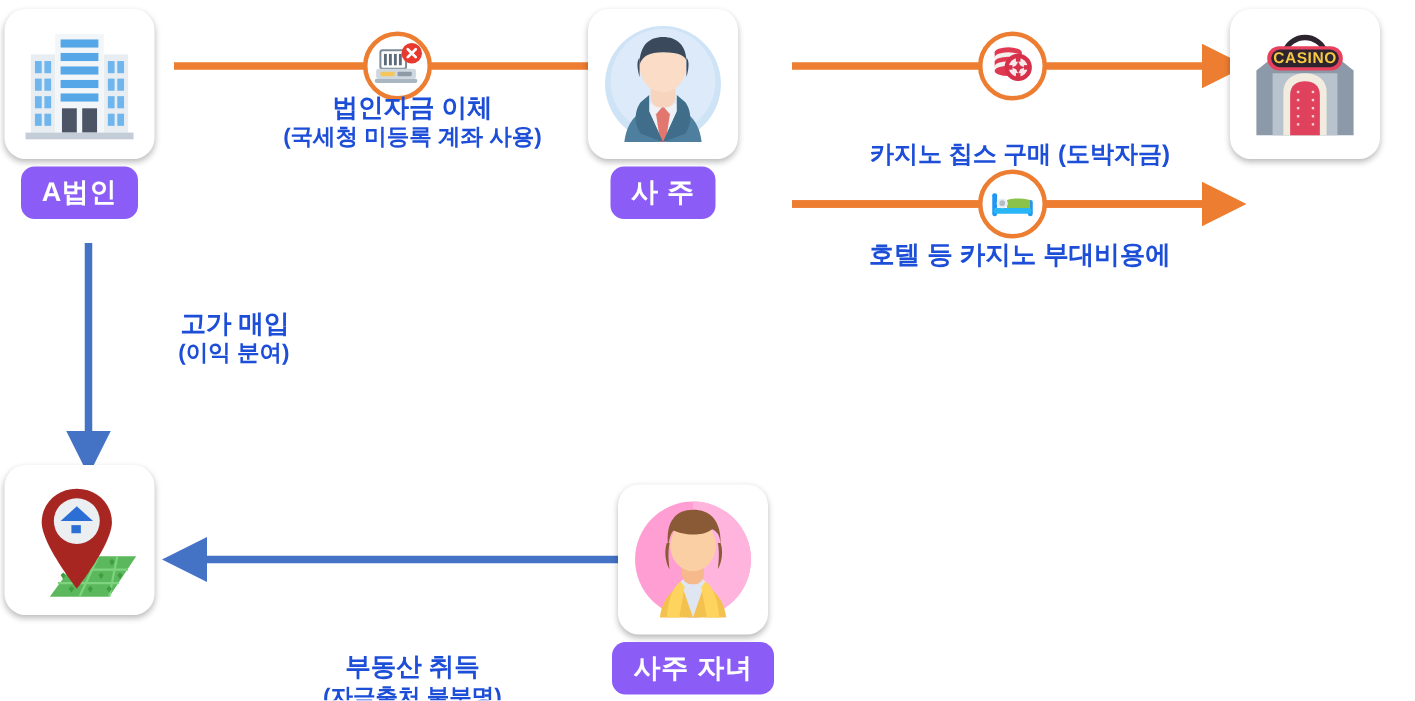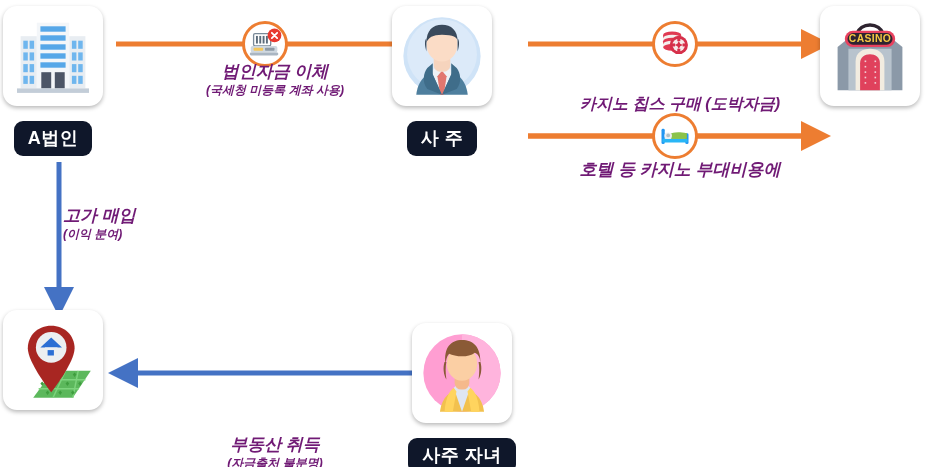--- a/index.html
+++ b/index.html
@@ -17,57 +17,55 @@
     height: 467px;
     background: #ffffff;
     overflow: hidden;
   }
   .node {
     position: absolute;
     width: 88px;
     display: flex;
     flex-direction: column;
     align-items: center;
-    gap: 10px;
   }
   .node-card {
     width: 100px;
     height: 100px;
     background: #ffffff;
     border-radius: 14px;
     box-shadow: 0 2px 4px rgba(0,0,0,0.28);
     display: flex;
     align-items: center;
     justify-content: center;
     overflow: hidden;
     box-sizing: border-box;
   }
   .node-card svg { display:block; }
   .node-label {
     margin-top: 5px;
-    background: #0f172a;
+    background: #8b5cf6;
     color: #ffffff;
     border-radius: 9px;
     font-size: 18px;
     font-weight: bold;
     line-height: 1;
     padding: 8px 14px 9px 14px;
     white-space: nowrap;
     letter-spacing: 0.5px;
   }
   .edge-label {
     position: absolute;
     text-align: center;
-    color: #701a75;
+    color: #1d4ed8;
     line-height: 1.22;
     white-space: nowrap;
-    font-style: italic;
   }
   .edge-label .l1 { font-size: 17px; font-weight: bold; display:block; }
-  .edge-label .l2 { font-size: 12px; font-weight: bold; display:block; }
+  .edge-label .l2 { font-size: 15px; font-weight: bold; display:block; }
   .edge-label.one-line .l1 { font-size: 16px; }
   .conn { position: absolute; }
   .badge {
     position: absolute;
     width: 46px;
     height: 46px;
     border-radius: 50%;
     background: #ffffff;
     border: 3px solid #ED7D31;
     box-sizing: border-box;
@@ -304,21 +302,21 @@
   </div>
 
   <div class="edge-label one-line" style="left:555px; top:62px; width:250px;margin-top:32px;">
     <span class="l1">카지노 칩스 구매 (도박자금)</span>
   </div>
 
   <div class="edge-label" style="left:555px; top:160px; width:250px;">
     <span class="l1">호텔 등 카지노 부대비용에</span>
   </div>
 
-  <div class="edge-label" style="left:63px; top:206px; width:130px; text-align:left;">
+  <div class="edge-label" style="left:63px; top:206px; width:130px; text-align:right;">
     <span class="l1">고가 매입</span>
     <span class="l2">(이익 분여)</span>
   </div>
 
   <div class="edge-label" style="left:150px; top:392px; width:250px;margin-top:43px;">
     <span class="l1">부동산 취득</span>
     <span class="l2">(자금출처 불분명)</span>
   </div>
 
 </div>

